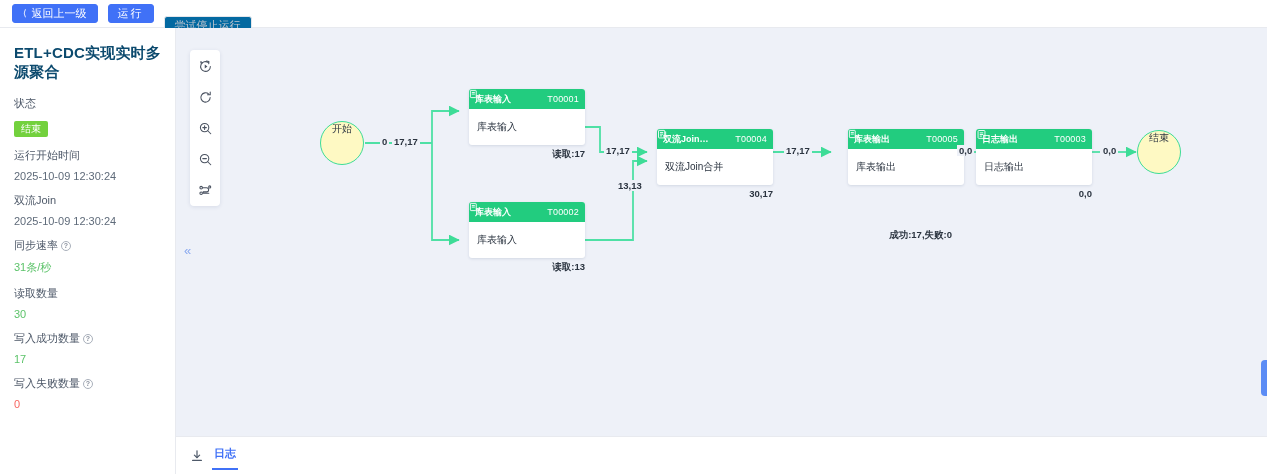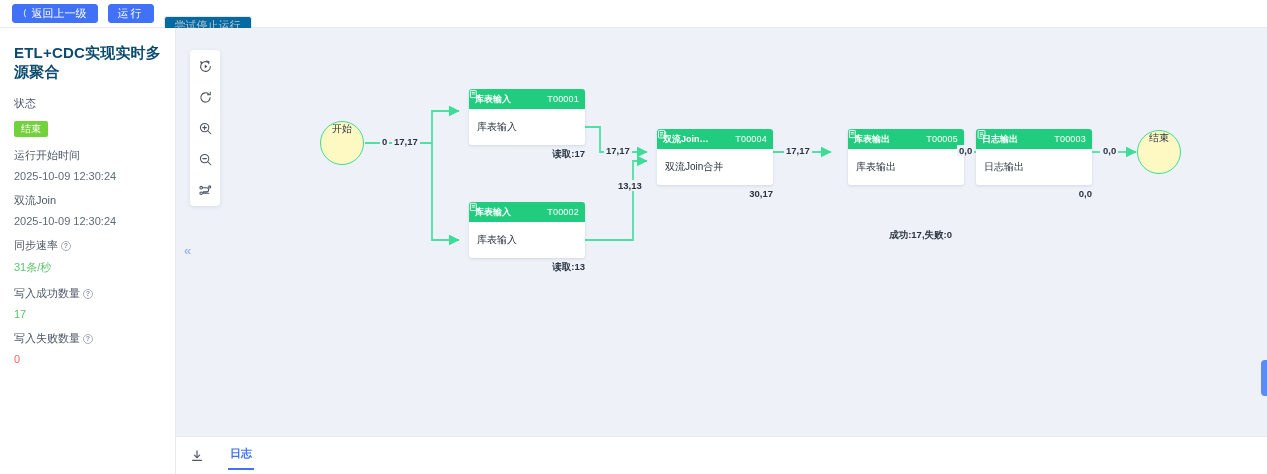--- a/index.html
+++ b/index.html
@@ -107,21 +107,21 @@
   }
   .elabel {
     position:absolute; background:#eef1f8; color:#2b3440;
     font-size:9.5px; font-weight:bold; padding:0 2px; white-space:nowrap;
   }
 
   
   .bottombar {
     position:absolute; left:176px; top:436px; width:1091px; height:38px;
     background:#fff; border-top:1px solid #e8eaef;
-    display:flex; align-items:center; padding:0 0 0 14px; gap:24px;
+    display:flex; align-items:center; padding:0 0 0 14px; gap:8px;
   }
   .dl-ic { width:14px; height:14px; cursor:pointer; }
   .tab {
     font-size:11px; color:#4071f7; font-weight:bold; padding:4px 2px 7px 2px;
     border-bottom:2px solid #4071f7; cursor:pointer;
   }
 </style>
 </head>
 <body>
 
@@ -162,20 +162,26 @@
     </div>
 
     <div class="field">
       <div class="field-label">
         <span>同步速率</span>
         <span class="qmark">?</span>
       </div>
       <div class="field-value v-green">31条/秒</div>
     </div>
 
+    <div class="field">
+      <div class="field-label">
+          <span>读取数量</span>
+        </div>
+      <div class="field-value v-green">30</div>
+    </div>
 
     <div class="field">
       <div class="field-label">
         <span>写入成功数量</span>
         <span class="qmark">?</span>
       </div>
       <div class="field-value v-green">17</div>
     </div>
 
     <div class="field">

